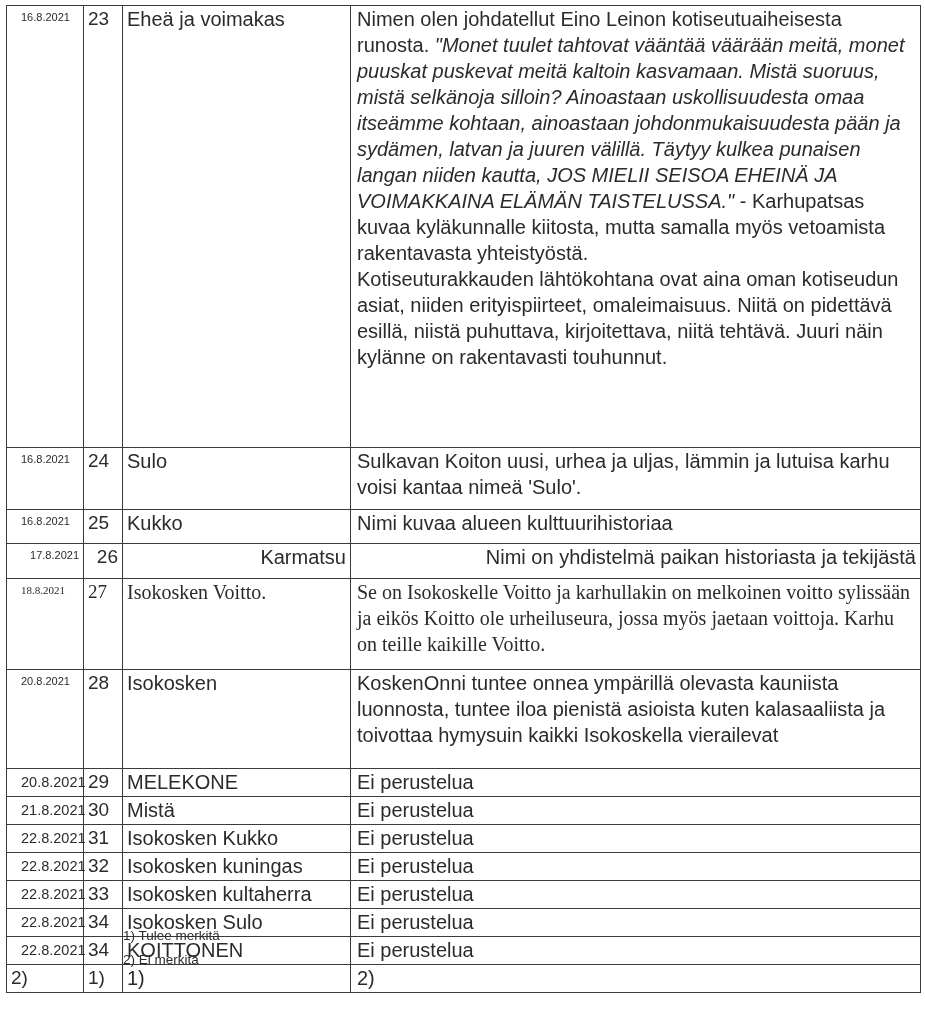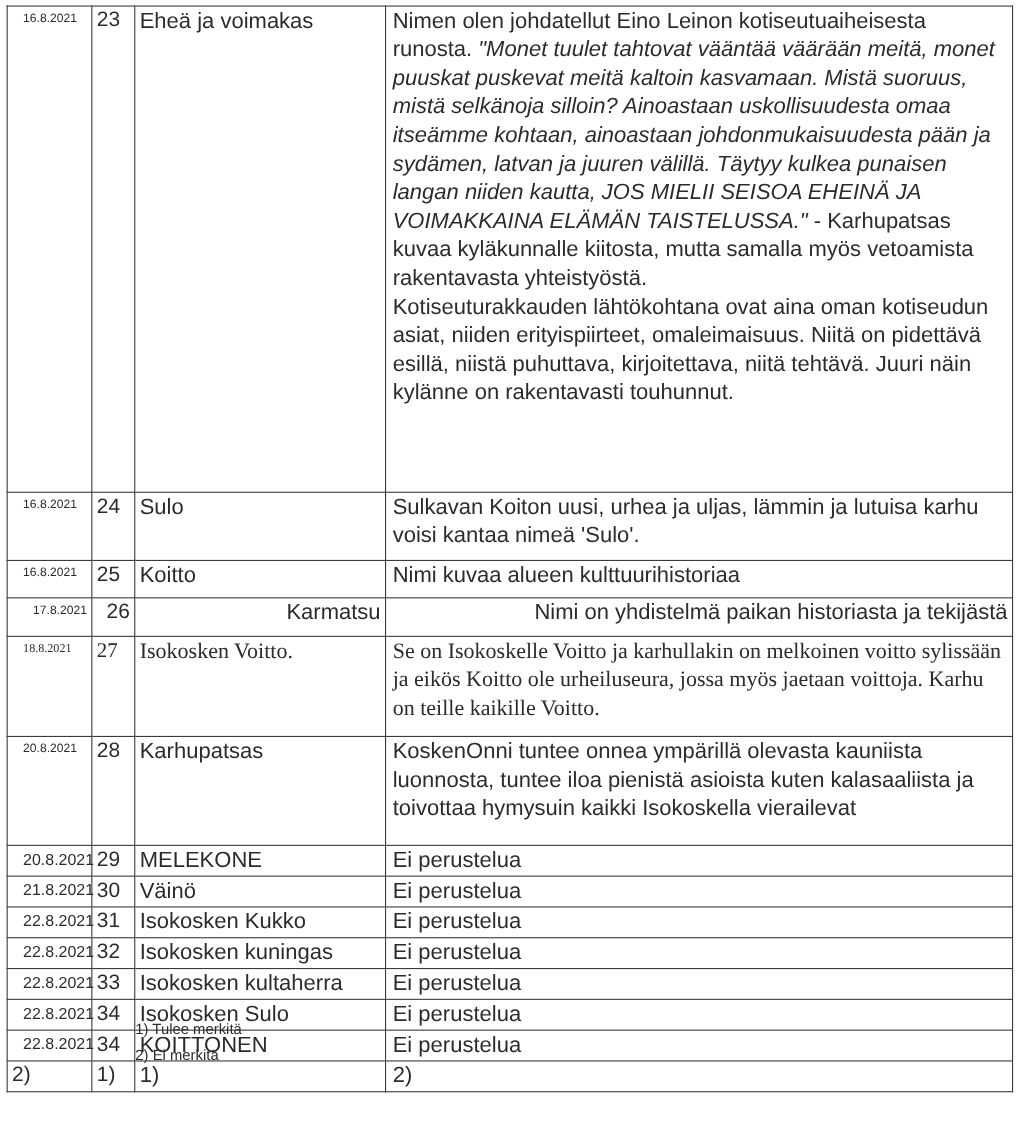--- a/index.html
+++ b/index.html
@@ -48,51 +48,51 @@
     </tr>
     <tr class="r24">
       <td class="date">16.8.2021</td>
       <td class="num">24</td>
       <td class="name">Sulo</td>
       <td class="desc">Sulkavan Koiton uusi, urhea ja uljas, lämmin ja lutuisa karhu voisi kantaa nimeä 'Sulo'.</td>
     </tr>
     <tr class="r25">
       <td class="date">16.8.2021</td>
       <td class="num">25</td>
-      <td class="name">Koitto</td>
+      <td class="name">Kukko</td>
       <td class="desc">Nimi kuvaa alueen kulttuurihistoriaa</td>
     </tr>
     <tr class="r26">
       <td class="date">17.8.2021</td>
       <td class="num">26</td>
       <td class="name">Karmatsu</td>
       <td class="desc">Nimi on yhdistelmä paikan historiasta ja tekijästä</td>
     </tr>
     <tr class="r27">
       <td class="date">18.8.2021</td>
       <td class="num">27</td>
       <td class="name">Isokosken Voitto.</td>
       <td class="desc">Se on Isokoskelle Voitto ja karhullakin on melkoinen voitto sylissään ja eikös Koitto ole urheiluseura, jossa myös jaetaan voittoja. Karhu on teille kaikille Voitto.</td>
     </tr>
     <tr class="r28">
       <td class="date">20.8.2021</td>
       <td class="num">28</td>
-      <td class="name">Karhupatsas</td>
+      <td class="name">Isokosken</td>
       <td class="desc">KoskenOnni tuntee onnea ympärillä olevasta kauniista luonnosta, tuntee iloa pienistä asioista kuten kalasaaliista ja toivottaa hymysuin kaikki Isokoskella vierailevat</td>
     </tr>
     <tr class="short">
       <td class="date large">20.8.2021</td>
       <td class="num">29</td>
       <td class="name">MELEKONE</td>
       <td class="desc">Ei perustelua</td>
     </tr>
     <tr class="short">
       <td class="date large">21.8.2021</td>
       <td class="num">30</td>
-      <td class="name">Väinö</td>
+      <td class="name">Mistä</td>
       <td class="desc">Ei perustelua</td>
     </tr>
     <tr class="short">
       <td class="date large">22.8.2021</td>
       <td class="num">31</td>
       <td class="name">Isokosken Kukko</td>
       <td class="desc">Ei perustelua</td>
     </tr>
     <tr class="short">
       <td class="date large">22.8.2021</td>

